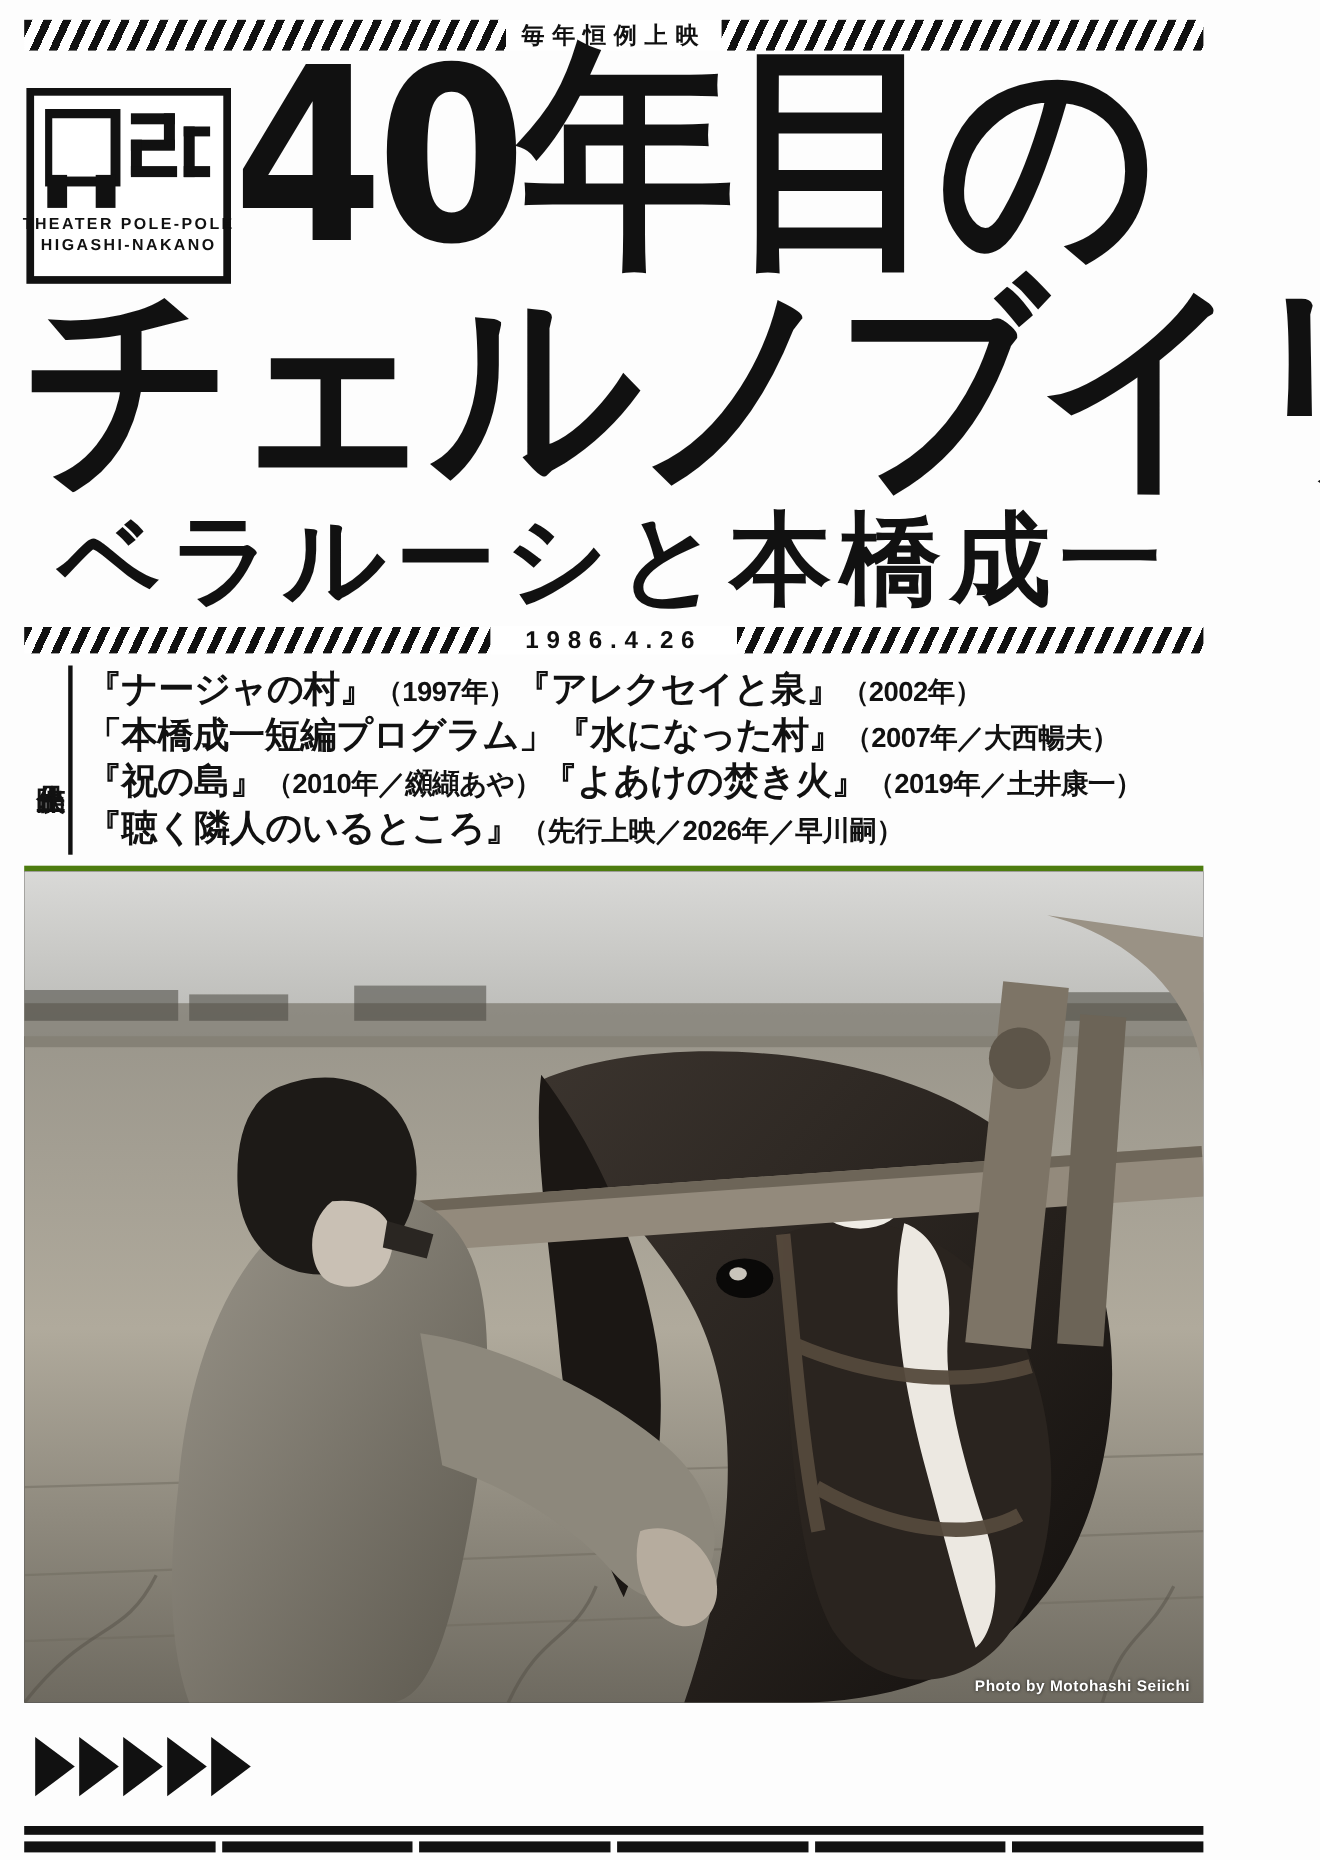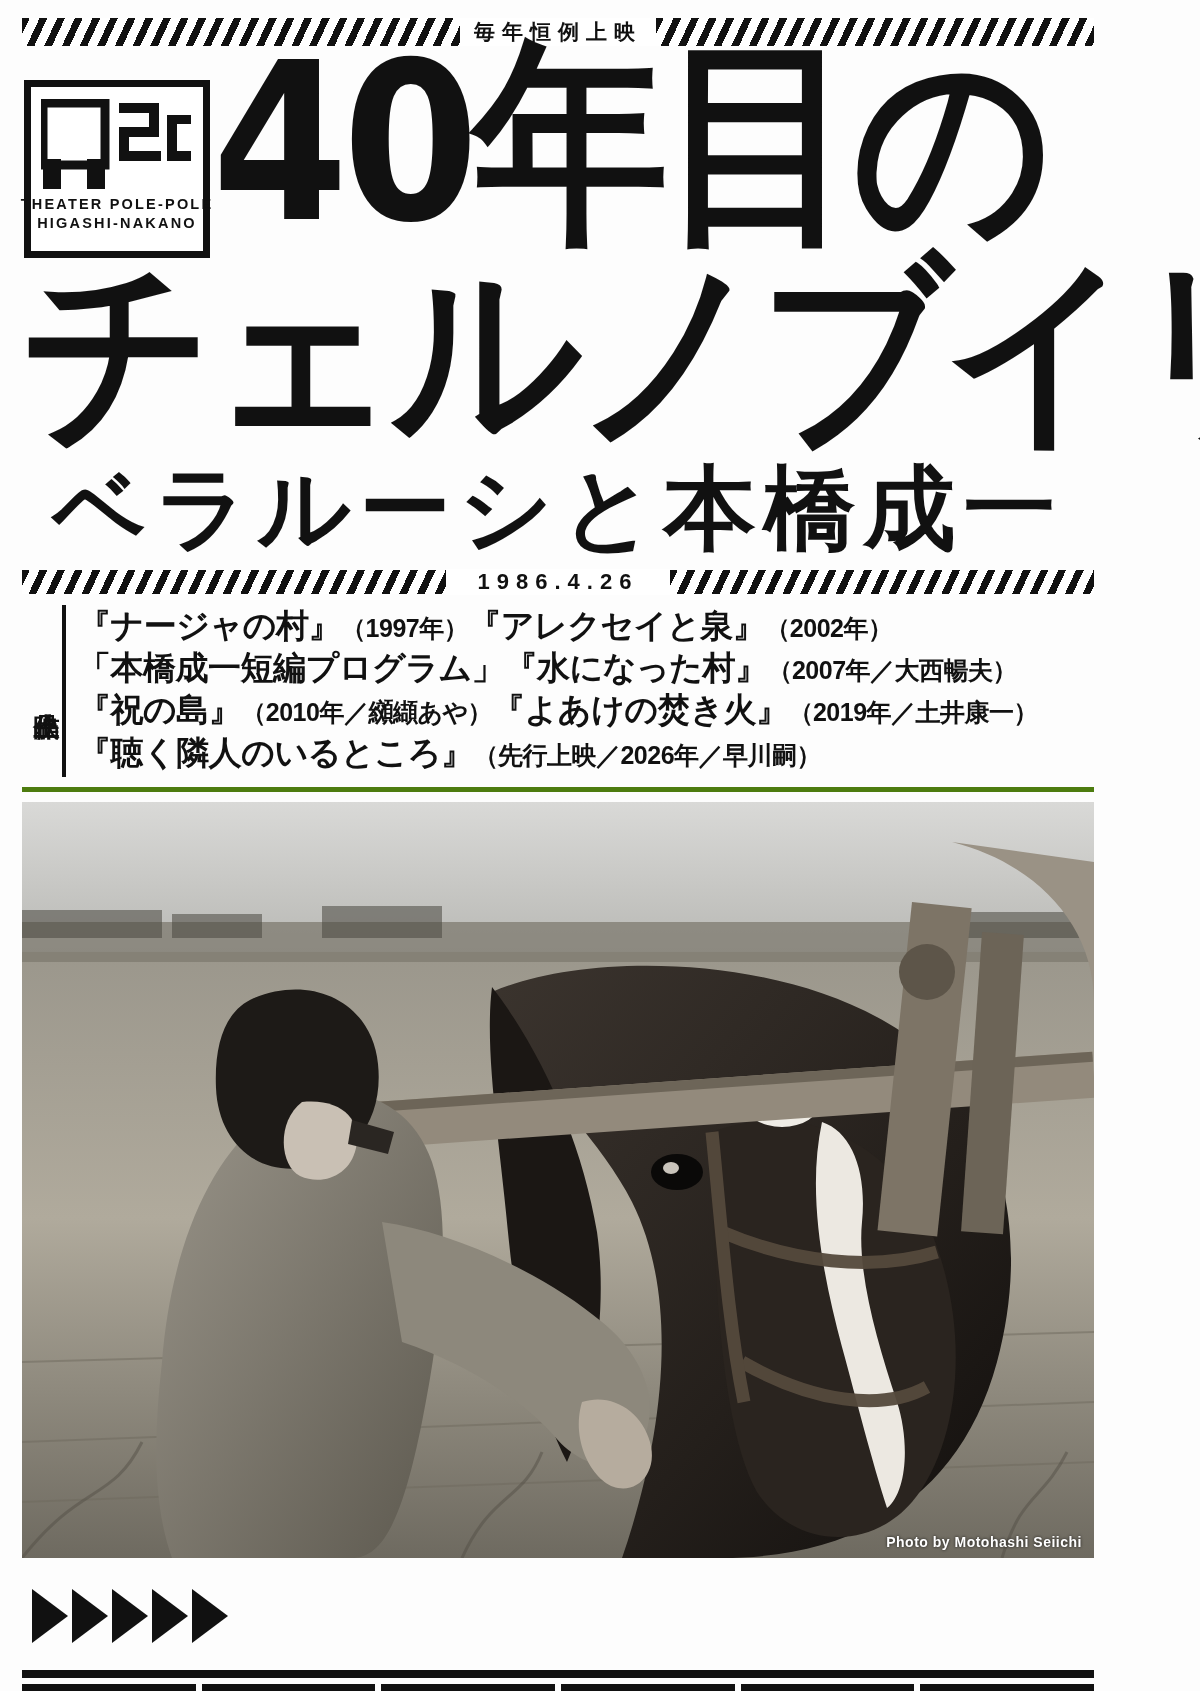--- a/index.html
+++ b/index.html
@@ -181,21 +181,20 @@
     letter-spacing: -0.5px;
   }
   .film-line .sm {
     font-size: 25px;
     font-weight: 700;
   }
 
   
   .photo-wrap {
     position: relative;
-    margin-top: 10px;
     width: 1072px;
     height: 756px;
     overflow: hidden;
     background: #2b2b2b;
   }
   .photo-credit {
     position: absolute;
     right: 12px;
     bottom: 8px;
     font-size: 14px;

